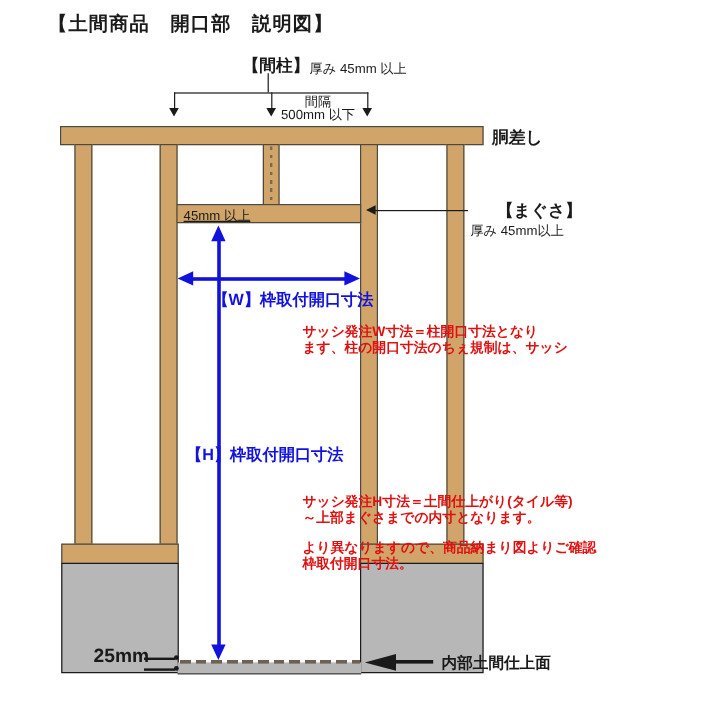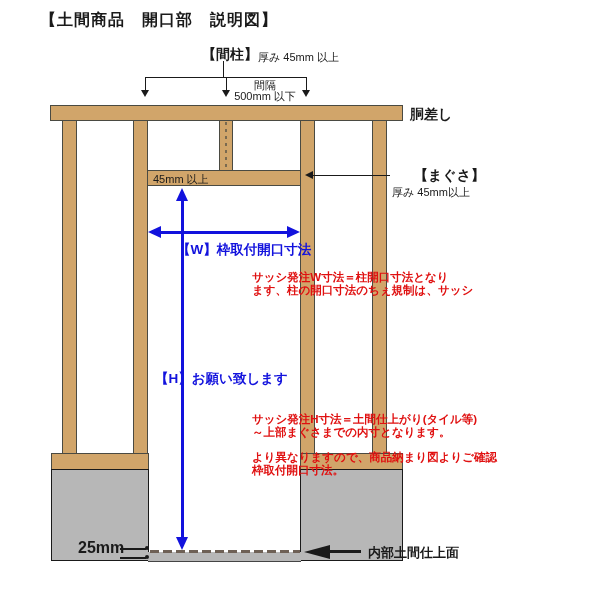--- a/index.html
+++ b/index.html
@@ -38,21 +38,21 @@
 
   <div class="abs wood" style="left:50px; top:105px; width:353px; height:16px;"></div>
   <div class="abs wood" style="left:62px; top:120px; width:15px; height:334px;"></div>
   <div class="abs wood" style="left:133px; top:120px; width:15px; height:334px;"></div>
   <div class="abs wood" style="left:219px; top:120px; width:14px; height:51px;">
     <div class="stud-dots"></div>
   </div>
   <div class="abs wood" style="left:300px; top:120px; width:15px; height:334px;"></div>
   <div class="abs wood" style="left:372px; top:120px; width:15px; height:334px;"></div>
   <div class="abs wood" style="left:147px; top:170px; width:154px; height:16px;"></div>
-  <div class="abs lbl-sm" style="left:153px; top:172px;">45mm 以上</div>
+  <div class="abs lbl-sm" style="left:153px; top:172px;text-decoration:underline;">45mm 以上</div>
 
   <div class="abs wood" style="left:51px; top:453px; width:98px; height:17px;"></div>
   <div class="abs wood" style="left:300px; top:453px; width:103px; height:17px;"></div>
   <div class="abs concrete" style="left:51px; top:469px; width:98px; height:92px;"></div>
   <div class="abs concrete" style="left:300px; top:469px; width:103px; height:92px;"></div>
   <div class="abs" style="left:148px; top:552px; width:153px; height:9px; background:#b7b7b7; border-bottom:1px solid #444;"></div>
   <div class="abs doma-dash" style="left:150px; top:550px; width:150px; height:3px;"></div>
 
   <div class="abs lbl-lg" style="left:202px; top:46px;">【間柱】</div>
   <div class="abs lbl-sm" style="left:246px; top:50px;margin-left:12px;">厚み 45mm 以上</div>
@@ -77,21 +77,21 @@
   <div class="abs lbl-sm" style="left:392px; top:185px;">厚み 45mm以上</div>
 
   <div class="abs blue-shaft" style="left:159px; top:231px; width:130px; height:3px;"></div>
   <div class="abs tri tri-left-blue" style="left:148px; top:226px;"></div>
   <div class="abs tri tri-right-blue" style="left:287px; top:226px;"></div>
   <div class="abs blue-lbl" style="left:177px; top:241px;">【W】枠取付開口寸法</div>
 
   <div class="abs blue-shaft" style="left:181px; top:199px; width:3px; height:340px;"></div>
   <div class="abs tri tri-up-blue" style="left:176px; top:188px;"></div>
   <div class="abs tri tri-dn-blue" style="left:176px; top:537px;"></div>
-  <div class="abs blue-lbl" style="left:155px; top:370px;">【H】お願い致します</div>
+  <div class="abs blue-lbl" style="left:155px; top:370px;">【H】枠取付開口寸法</div>
 
   <div class="abs red-note" style="left:252px; top:271px;">
     <div>サッシ発注W寸法＝柱開口寸法となり</div>
     <div>ます、柱の開口寸法のちぇ規制は、サッシ</div>
   </div>
 
   <div class="abs red-note" style="left:252px; top:413px;">
     <div>サッシ発注H寸法＝土間仕上がり(タイル等)</div>
     <div>～上部まぐさまでの内寸となります。</div>
   </div>

